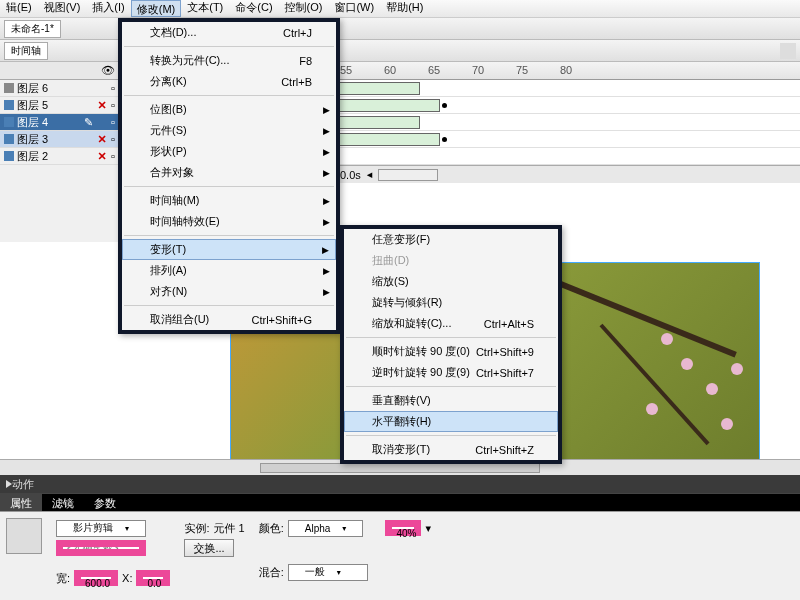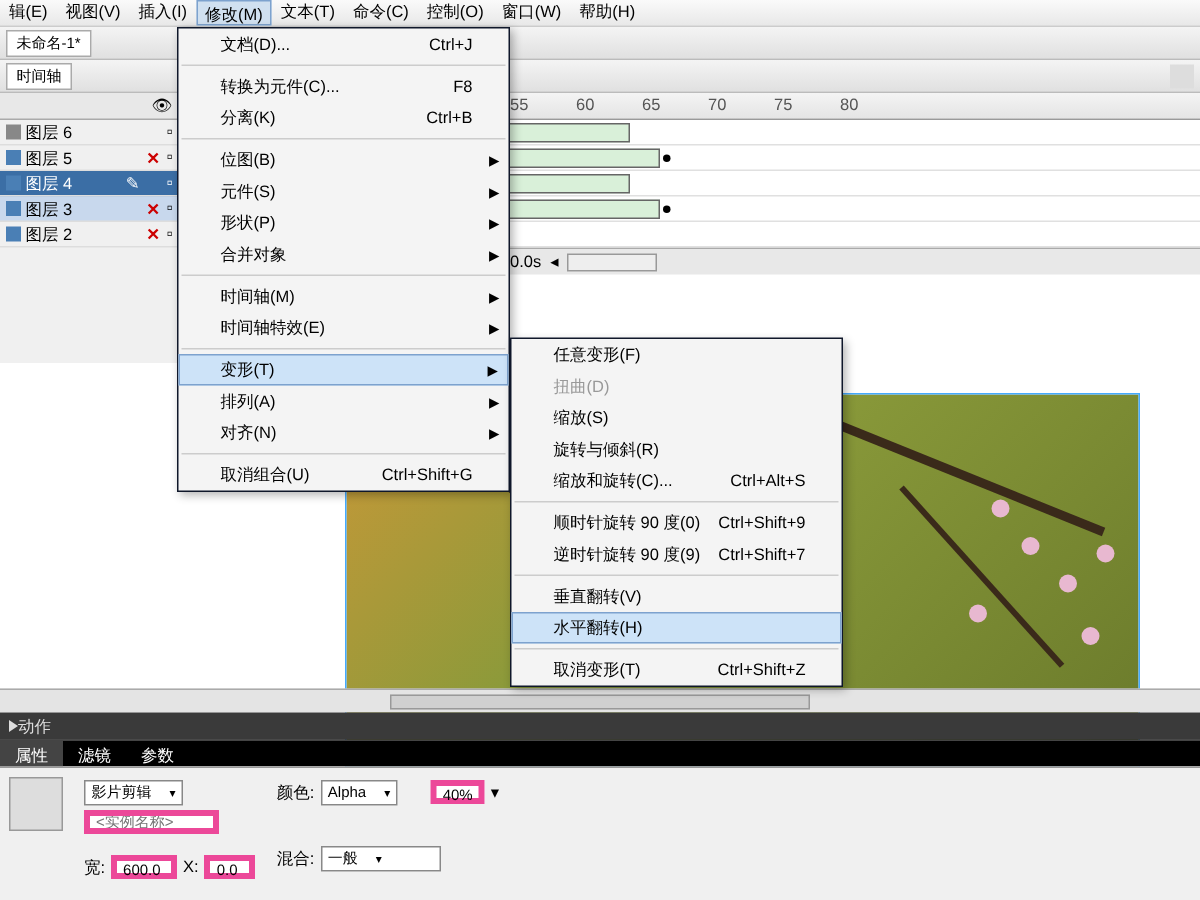--- a/index.html
+++ b/index.html
@@ -26,42 +26,42 @@
 .tl-tracks{background:#fff}
 .track{height:17px;border-bottom:1px solid #e0e0e0;position:relative}
 .span1{position:absolute;height:13px;top:2px;background:#d9f0d9;border:1px solid #666}
 .dot{position:absolute;width:5px;height:5px;background:#000;border-radius:50%;top:6px}
 .tl-foot{height:18px;background:#e8e8e8;border-top:1px solid #aaa;display:flex;align-items:center;font-size:10px;padding-left:220px;gap:6px}
 .tl-foot .br{width:60px;height:12px;background:#eee;border:1px solid #999}
 .canvas-area{position:absolute;left:0;top:180px;right:0;height:280px;background:#fff;overflow:hidden}
 .stage{position:absolute;left:230px;top:20px;width:530px;height:250px;background:linear-gradient(135deg,#c99838 0%,#8a9a3a 40%,#6a7a2b 100%);border:1px solid #4af}
 .branch{position:absolute;background:#3a2a1a;transform-origin:left}
 .blossom{position:absolute;width:12px;height:12px;background:#e8b8d0;border-radius:50%}
-.dropdown{position:absolute;background:#f4f4f4;border:1px solid #0f172a;box-shadow:2px 2px 6px rgba(0,0,0,.3);z-index:100}
+.dropdown{position:absolute;background:#f4f4f4;border:4px solid #0f172a;box-shadow:2px 2px 6px rgba(0,0,0,.3);z-index:100}
 .dropdown.main{left:118px;top:18px;width:222px}
 .dropdown.sub{left:340px;top:225px;width:222px}
 .mi{height:21px;display:flex;align-items:center;padding:0 24px 0 28px;cursor:default;position:relative}
 .mi.hl{background:#cde3f8;border:1px solid #7da2ce;padding:0 23px 0 27px}
 .mi.dis{color:#999}
 .mi .sc{position:absolute;right:24px}
 .mi .ar{position:absolute;right:6px;font-size:9px}
 .sep{height:1px;background:#ccc;margin:3px 2px}
 .hbar{position:absolute;bottom:125px;left:0;right:0;height:16px;background:#e4e4e4;border-top:1px solid #aaa;display:flex;align-items:center;justify-content:center}
 .hbar .tr{width:280px;height:10px;background:#d0d0d0;border:1px solid #999}
 .actions-bar{position:absolute;bottom:107px;left:0;right:0;height:18px;background:#3a3a3a;color:#ddd;display:flex;align-items:center;padding:0 6px;gap:0}
 .tri{width:0;height:0;border-top:4px solid transparent;border-bottom:4px solid transparent;border-left:6px solid #ddd}
 .props-bar{position:absolute;bottom:89px;left:0;right:0;height:18px;background:#000;color:#fff;display:flex;align-items:flex-start;border-top:1px solid #444}
 .props-bar span{padding:2px 10px}
 .props-bar .act{background:#444}
 .props-panel{position:absolute;bottom:0;left:0;right:0;height:89px;background:#f0f0f0;border-top:1px solid #999;padding:6px;display:flex;gap:14px}
 .thumb{width:36px;height:36px;background:#ddd;border:1px solid #999}
 .fld{display:flex;align-items:center;gap:4px;height:20px}
-.inp{border:4px solid #ec4899;background:#fff;padding:1px 4px;font-size:10px;height:16px}
+.inp{border:7px solid #ec4899;background:#fff;padding:1px 4px;font-size:10px;height:16px}
 .btn{border:1px solid #888;background:linear-gradient(#fafafa,#e0e0e0);padding:1px 8px;height:18px}
-.sel-box{border:1px solid #888;background:#fff;padding:1px 4px;height:17px;display:inline-flex;align-items:center;gap:12px;font-size:10px}
+.sel-box{border:1px solid #888;background:#fff;padding:1px 16px;height:17px;display:inline-flex;align-items:center;gap:12px;font-size:10px}
 .sel-box::after{content:"▾";font-size:8px}
 </style>
 </head>
 <body>
 
 <div class="menubar" id="mb">
     <span>辑(E)</span>
     <span>视图(V)</span>
     <span>插入(I)</span>
     <span class="sel">修改(M)</span>
@@ -300,20 +300,29 @@
       </div>
     <div class="fld" style="margin-top:10px">
       <span>宽:</span>
       <span class="inp" style="width:44px">600.0</span>
       <span>X:</span>
       <span class="inp" style="width:34px">0.0</span>
     </div>
   </div>
   <div>
     <div class="fld">
+      <span>实例:</span>
+      <span>元件 1</span>
+    </div>
+    <div class="fld">
+        <button class="btn">交换...</button>
+      </div>
+  </div>
+  <div>
+    <div class="fld">
       <span>颜色:</span>
       <span class="sel-box">Alpha</span>
       <span class="inp" style="width:36px;margin-left:18px">40%</span>
         <span>▾</span>
     </div>
     <div class="fld" style="margin-top:24px">
       <span>混合:</span>
       <span class="sel-box" style="width:80px">一般</span>
     </div>
   </div>

